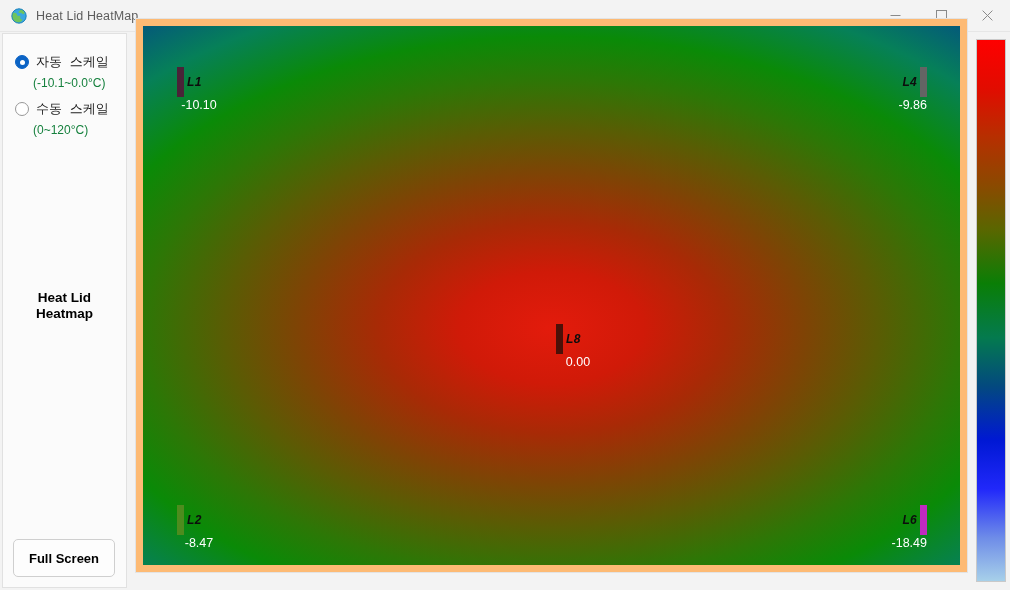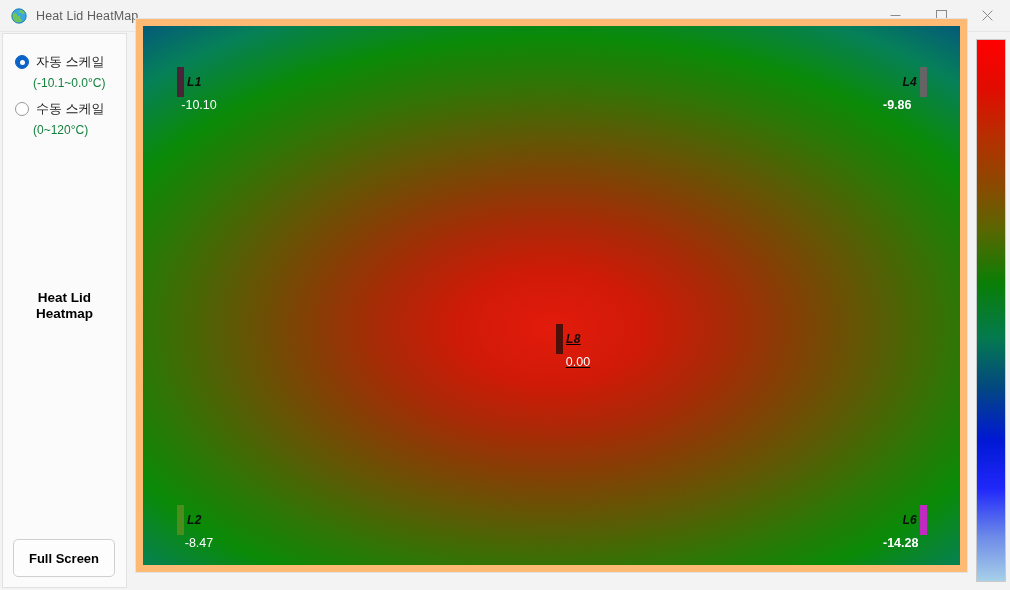--- a/index.html
+++ b/index.html
@@ -101,20 +101,21 @@
     background: #ffffff;
   }
   .radio-mark.off {
     background: #ffffff;
     border: 1.3px solid #989898;
   }
   .radio-label {
     font-size: 13px;
     color: #1a1a1a;
     white-space: nowrap;
+    font-family: Liberation Mono, monospace;
   }
   .range-label {
     position: absolute;
     left: 30px;
     font-size: 12px;
     color: #15803d;
     white-space: nowrap;
   }
   #range-auto   { top: 42px; }
   #range-manual { top: 89px; }
@@ -207,21 +208,21 @@
     white-space: nowrap;
   }
   .probe-value {
     font-size: 12.5px;
     color: #ffffff;
     white-space: nowrap;
     text-align: center;
     min-width: 44px;
   }
   .probe.bar-right .probe-head { flex-direction: row-reverse; }
-  .probe.bar-right .probe-value { text-align: left; font-weight: bold; }
+  .probe.bar-right .probe-value { text-align: right; }
 
   
   #colorbar-frame {
     position: absolute;
     left: 972px;
     top: 33px;
     width: 36px;
     height: 555px;
     background: #f3f3f3;
     box-sizing: border-box;
@@ -317,42 +318,42 @@
       </div>
 
       <div class="probe bar-right" style="left:740px; top:40px;">
         <div class="probe-head">
           <span class="probe-bar" style="background:#646464;"></span>
           <span class="probe-name">L4</span>
         </div>
         <div class="probe-value">-9.86</div>
       </div>
 
-      <div class="probe" style="left:413px; top:297px;text-decoration:underline;">
+      <div class="probe" style="left:413px; top:297px;">
         <div class="probe-head">
           <span class="probe-bar" style="background:#4c1008;"></span>
           <span class="probe-name">L8</span>
         </div>
         <div class="probe-value">0.00</div>
       </div>
 
       <div class="probe" style="left:34px; top:478px;">
         <div class="probe-head">
           <span class="probe-bar" style="background:#4e8c1e;"></span>
           <span class="probe-name">L2</span>
         </div>
         <div class="probe-value">-8.47</div>
       </div>
 
       <div class="probe bar-right" style="left:740px; top:478px;">
         <div class="probe-head">
           <span class="probe-bar" style="background:#c02ac0;"></span>
           <span class="probe-name">L6</span>
         </div>
-        <div class="probe-value">-14.28</div>
+        <div class="probe-value">-18.49</div>
       </div>
 
     </div>
   </div>
 
   <div id="colorbar-frame">
     <div id="colorbar"></div>
   </div>
 
 </div>

